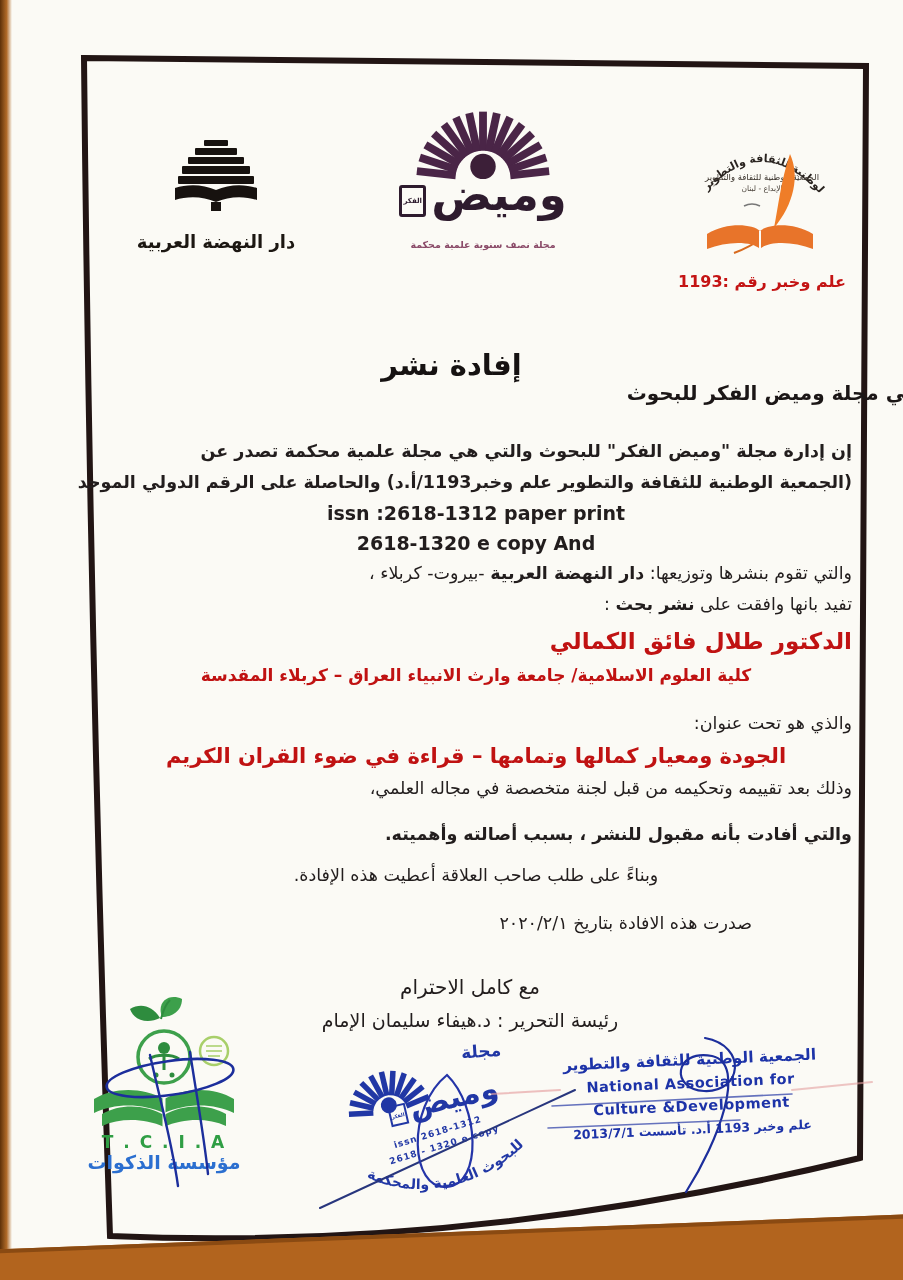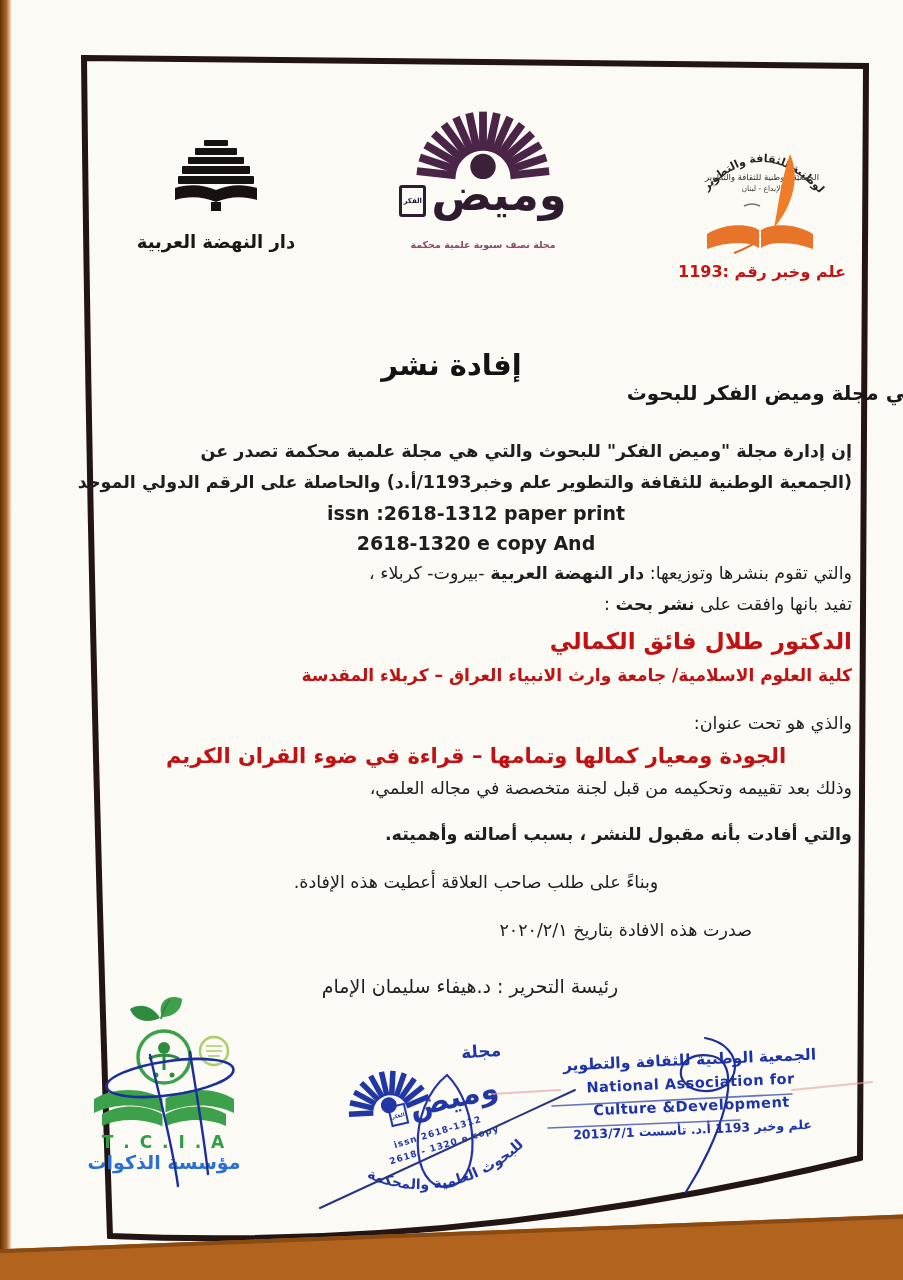--- a/index.html
+++ b/index.html
@@ -15,37 +15,37 @@
   
   .logo-left{position:absolute;left:118px;top:140px;width:196px;text-align:center;z-index:3;}
   .logo-left-label{font-size:18px;font-weight:700;color:#1c1712;margin-top:9px;}
   .logo-center{position:absolute;left:385px;top:96px;width:196px;text-align:center;z-index:3;}
   .wamid-row{display:flex;direction:rtl;justify-content:center;align-items:flex-end;gap:5px;margin-top:-16px;}
   .wamid-word{font-size:45px;font-weight:900;color:#2e1b2e;line-height:1;letter-spacing:-1px;}
   .wamid-seal{width:21px;height:26px;border:3px solid #2e1b2e;border-radius:3px;display:flex;
      align-items:center;justify-content:center;font-size:7px;font-weight:700;color:#2e1b2e;}
   .wamid-tag{font-size:9.5px;color:#8a4a68;margin-top:22px;letter-spacing:.5px;font-weight:700;}
   .logo-right{position:absolute;left:678px;top:128px;width:168px;text-align:center;z-index:3;}
-  .reg-num{font-size:16px;font-weight:700;color:#c41414;margin-top:2px;}
+  .reg-num{font-size:16px;font-weight:700;color:#c41414;margin-top:12px;}
   
   .title{position:absolute;top:336px;left:0;width:100%;text-align:center;z-index:3;
      font-size:29px;font-weight:800;color:#161212;margin-top:12px;}
   .subtitle{position:absolute;top:381px;left:16px;width:100%;text-align:right;z-index:3;
      font-size:20px;font-weight:700;color:#1b1616;}
   
   .body-block{position:absolute;left:100px;top:436px;width:752px;direction:rtl;z-index:3;color:#221d1d;}
   .bl{font-size:17.5px;font-weight:700;line-height:31px;text-align:right;white-space:nowrap;}
   .bl.light{font-weight:400;}
   .issn{direction:ltr;text-align:center;font-size:19px;font-weight:700;line-height:30px;white-space:nowrap;}
   .author{font-size:23px;font-weight:800;color:#c01212;text-align:right;line-height:42px;}
-  .affil{font-size:17px;font-weight:700;color:#c01212;text-align:right;line-height:27px;}
+  .affil{font-size:17px;font-weight:700;color:#c01212;text-align:center;line-height:27px;}
   .l9{margin-top:19px;}
   .paper-title{font-size:21px;font-weight:800;color:#c01212;text-align:center;line-height:34px;white-space:nowrap;}
   .l12{margin-top:15px;}
-  .l13{margin-top:17px;text-align:center;}
+  .l13{margin-top:10px;text-align:center;}
   .l14{margin-top:17px;margin-left:0;margin-right:100px;}
   
   .sig{position:absolute;top:970px;left:120px;width:700px;text-align:center;z-index:3;color:#221d1d;}
   .sig1{font-size:20px;line-height:34px;}
   .sig2{font-size:19px;line-height:32px;}
   
   .stamp-tcia{position:absolute;left:76px;top:995px;width:190px;z-index:4;}
   .stamp-wamidh{position:absolute;left:336px;top:1050px;width:214px;height:180px;z-index:4;
      transform:rotate(-13deg);color:#2137a5;}
   .sw-fan{position:absolute;left:16px;top:0;}
@@ -151,20 +151,21 @@
     <div class="affil">كلية العلوم الاسلامية/ جامعة وارث الانبياء العراق – كربلاء المقدسة</div>
     <div class="bl light l9">والذي هو تحت عنوان:</div>
     <div class="paper-title">الجودة ومعيار كمالها وتمامها – قراءة في  ضوء القران الكريم</div>
     <div class="bl light">وذلك بعد تقييمه وتحكيمه من قبل لجنة متخصصة في مجاله العلمي،</div>
     <div class="bl l12">والتي أفادت بأنه مقبول للنشر ، بسبب أصالته وأهميته.</div>
     <div class="bl light l13">وبناءً على طلب صاحب العلاقة أعطيت هذه الإفادة.</div>
     <div class="bl light l14">صدرت هذه الافادة بتاريخ ٢٠٢٠/٢/١</div>
   </div>
 
   <div class="sig">
+    <div class="sig1">مع كامل الاحترام</div>
     <div class="sig2">رئيسة التحرير : د.هيفاء سليمان الإمام</div>
   </div>
 
   <div class="stamp-tcia">
     <svg width="190" height="180" viewBox="0 0 190 180">
       <path d="M86,22 C80,6 94,-2 106,4 C106,16 96,22 86,22 Z" fill="#3da04b"></path>
       <path d="M84,23 C76,10 64,8 54,14 C58,26 72,29 84,23 Z" fill="#2e8c3e"></path>
       <path d="M85,24 C87,16 89,10 94,5" stroke="#2e8c3e" stroke-width="2" fill="none"></path>
       <circle cx="88" cy="62" r="26" stroke="#3da04b" stroke-width="3.5" fill="none"></circle>
       <circle cx="88" cy="53" r="6" fill="#2e8c3e"></circle>

